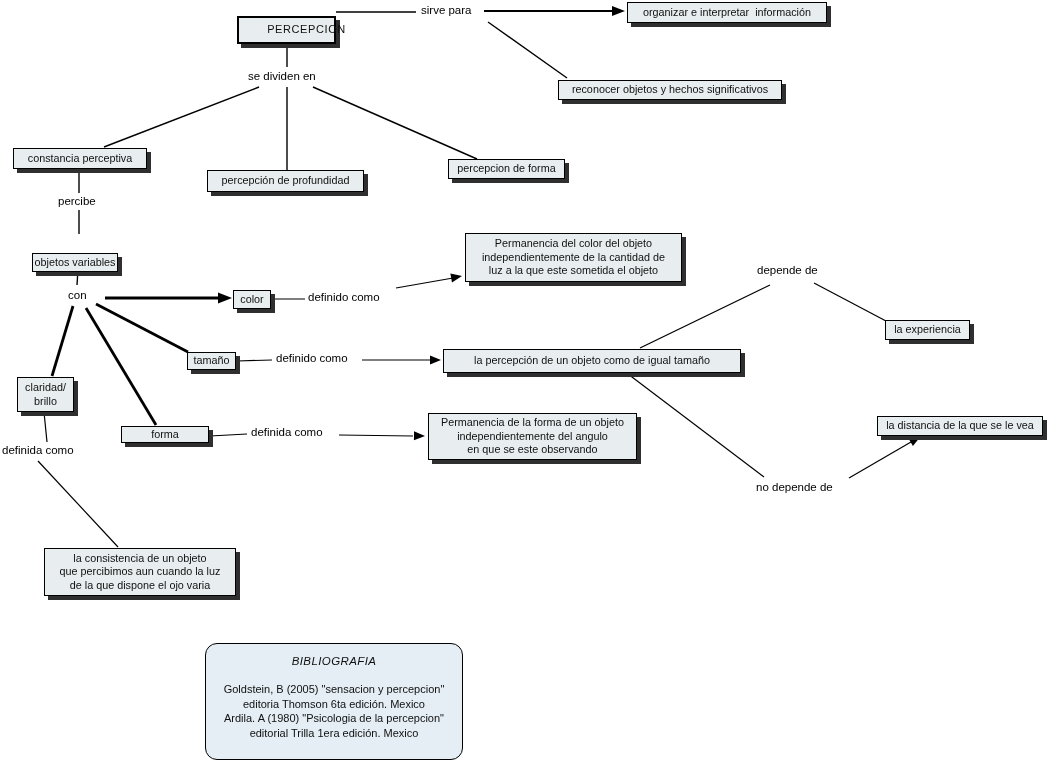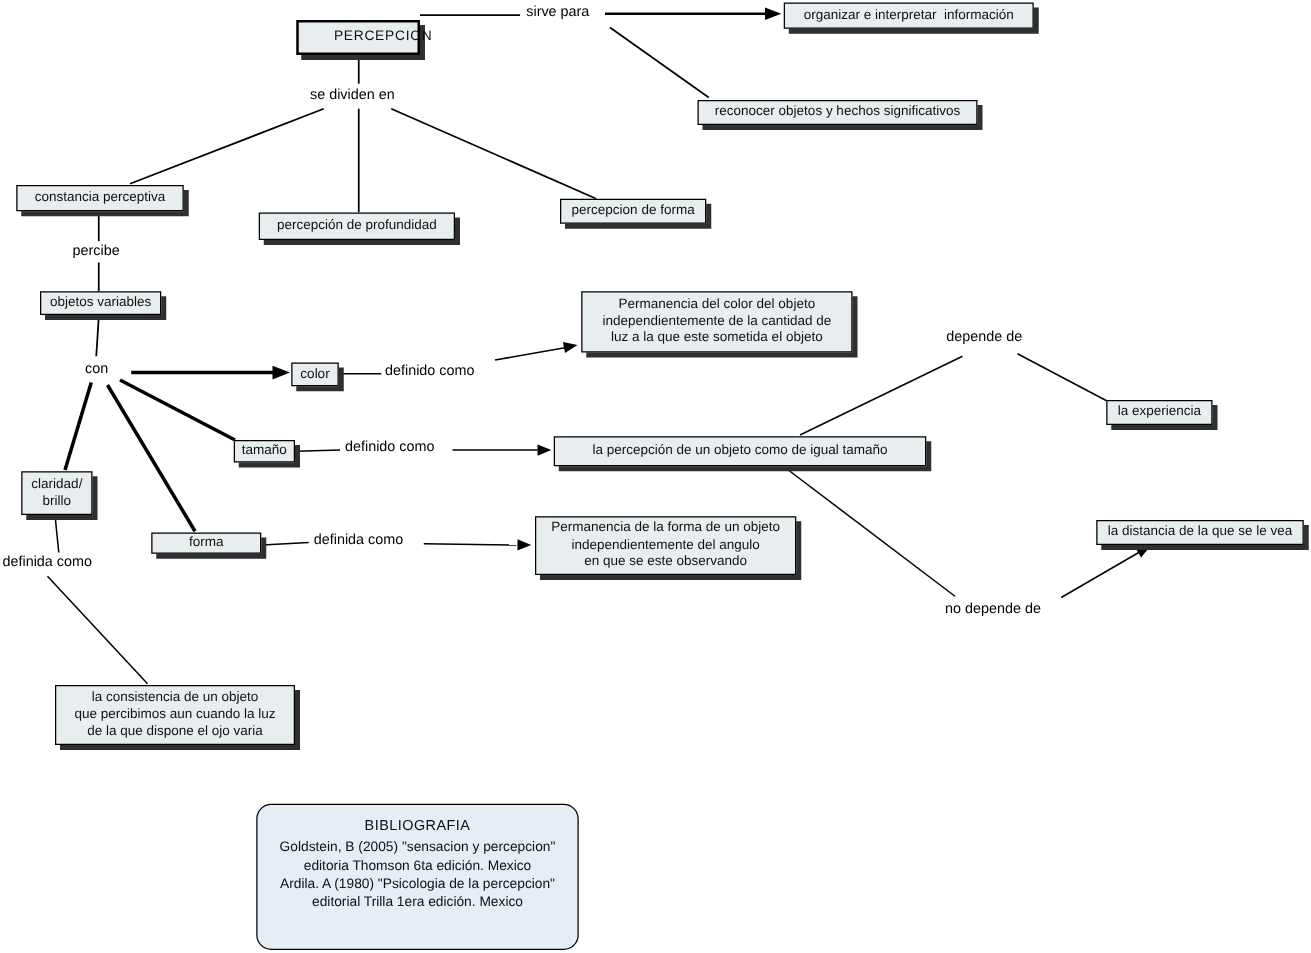--- a/index.html
+++ b/index.html
@@ -34,21 +34,21 @@
   .biblio{
     position:absolute;left:205px;top:643px;width:258px;height:117px;
     background:var(--biblio-fill,#e4eef4);
     border:1.2px solid #000;border-radius:12px;
     box-sizing:border-box;
     text-align:center;color:#101010;
     padding-top:11px;
     font-size:11px;
     z-index:2;
   }
-  .biblio-title{font-size:11.5px;letter-spacing:0.4px;margin-bottom:4px;}
+  .biblio-title{font-size:11.5px;letter-spacing:0.4px;margin-bottom:15px;font-style:italic;}
   .biblio-line{line-height:1.32;white-space:pre;}
 </style>
 </head>
 <body>
 
 <div id="stage" style="--node-fill: #e8eef0; --node-border: #000000; --node-shadow: #2f2f2f; --biblio-fill: #e4eef4;">
   <svg id="edges" xmlns="http://www.w3.org/2000/svg" viewBox="0 0 1049 762">
       <line x1="287" y1="24" x2="287" y2="67" stroke="#000000" stroke-width="1.4"></line>
       <line x1="287" y1="87" x2="287" y2="170" stroke="#000000" stroke-width="1.4"></line>
       <line x1="336" y1="12" x2="416" y2="12" stroke="#000000" stroke-width="1.4"></line>
@@ -89,21 +89,21 @@
     <div class="biblio-line">editoria Thomson 6ta edición. Mexico</div>
     <div class="biblio-line">Ardila. A (1980) "Psicologia de la percepcion"</div>
     <div class="biblio-line">editorial Trilla 1era edición. Mexico</div>
   </div>
 <div class="node title" style="left: 237px; top: 16px; width: 99px; height: 28px; padding-left: 40px;"><span>PERCEPCION</span></div>
     <div class="node" style="left: 627px; top: 2px; width: 200px; height: 21px;"><span>organizar e interpretar  información</span></div>
     <div class="node" style="left: 558px; top: 80px; width: 224px; height: 20px;"><span>reconocer objetos y hechos significativos</span></div>
     <div class="node bold" style="left: 13px; top: 148px; width: 134px; height: 21px;"><span>constancia perceptiva</span></div>
     <div class="node" style="left: 207px; top: 170px; width: 157px; height: 22px;"><span>percepción de profundidad</span></div>
     <div class="node" style="left: 448px; top: 159px; width: 117px; height: 20px;"><span>percepcion de forma</span></div>
-    <div class="node" style="left: 32px; top: 233px; width: 97px; height: 19px;"><span>objetos variables</span></div>
+    <div class="node" style="left: 32px; top: 253px; width: 86px; height: 19px;"><span>objetos variables</span></div>
     <div class="node" style="left: 233px; top: 290px; width: 38px; height: 19px;"><span>color</span></div>
     <div class="node" style="left: 187px; top: 352px; width: 49px; height: 18px;"><span>tamaño</span></div>
     <div class="node" style="left: 17px; top: 377px; width: 57px; height: 35px;"><span>claridad/
 brillo</span></div>
     <div class="node" style="left: 121px; top: 426px; width: 88px; height: 17px;"><span>forma</span></div>
     <div class="node" style="left: 465px; top: 233px; width: 217px; height: 49px;"><span>Permanencia del color del objeto
 independientemente de la cantidad de
 luz a la que este sometida el objeto</span></div>
     <div class="node" style="left: 443px; top: 349px; width: 298px; height: 24px;"><span>la percepción de un objeto como de igual tamaño</span></div>
     <div class="node" style="left: 885px; top: 320px; width: 85px; height: 20px;"><span>la experiencia</span></div>

